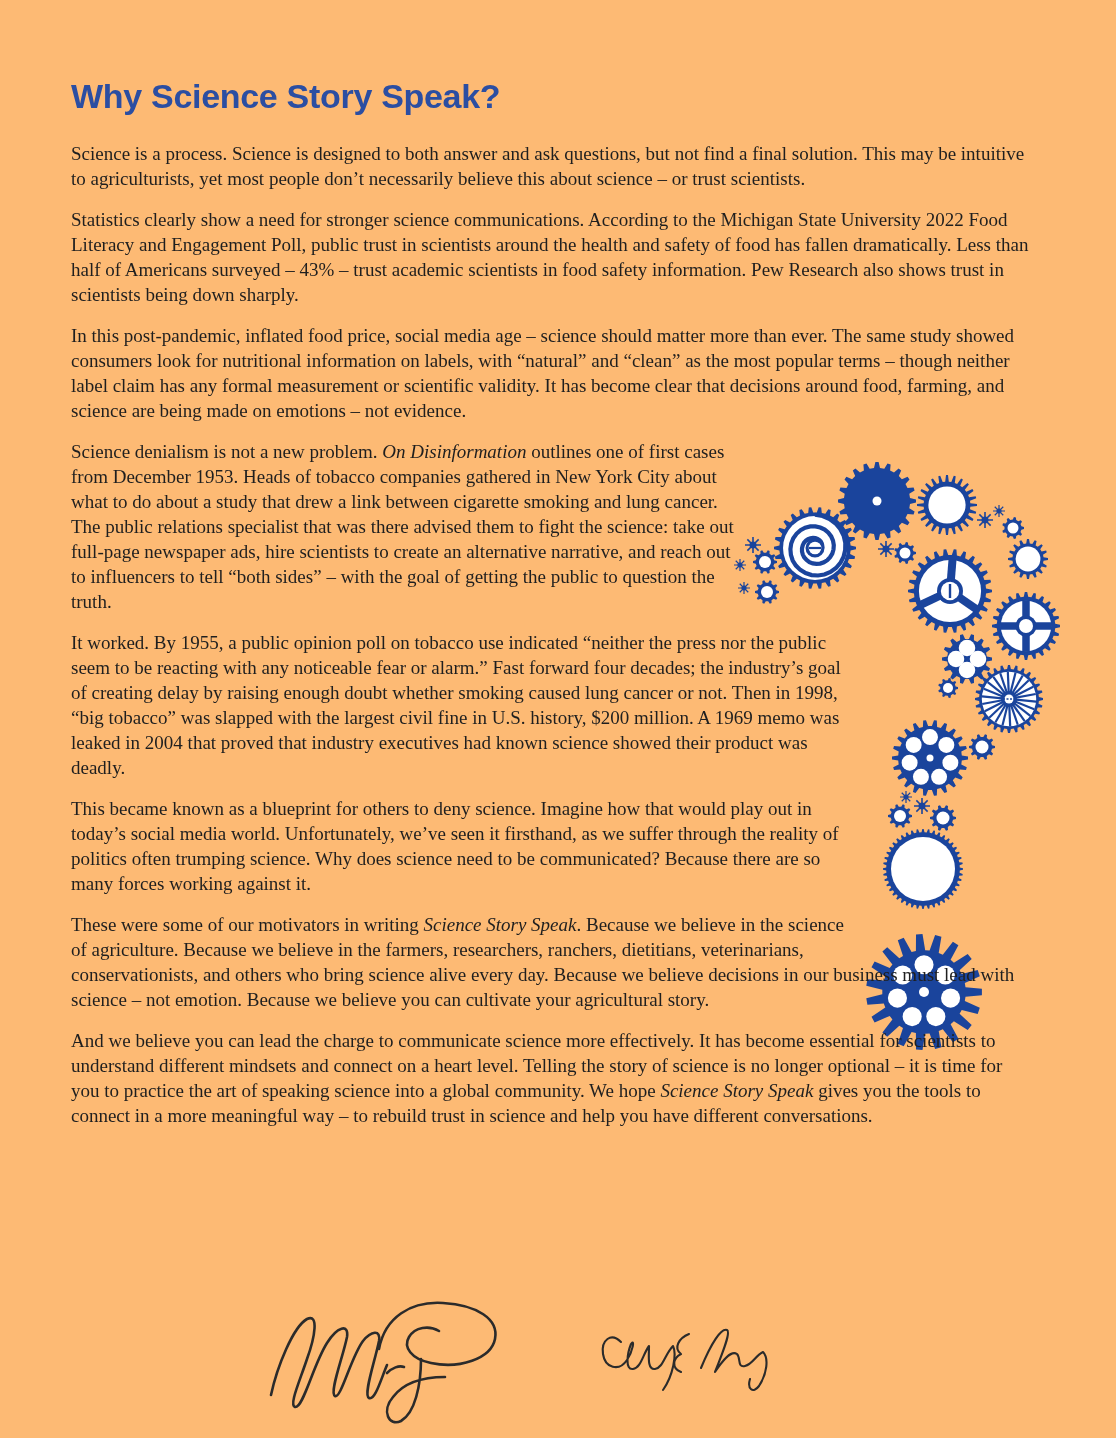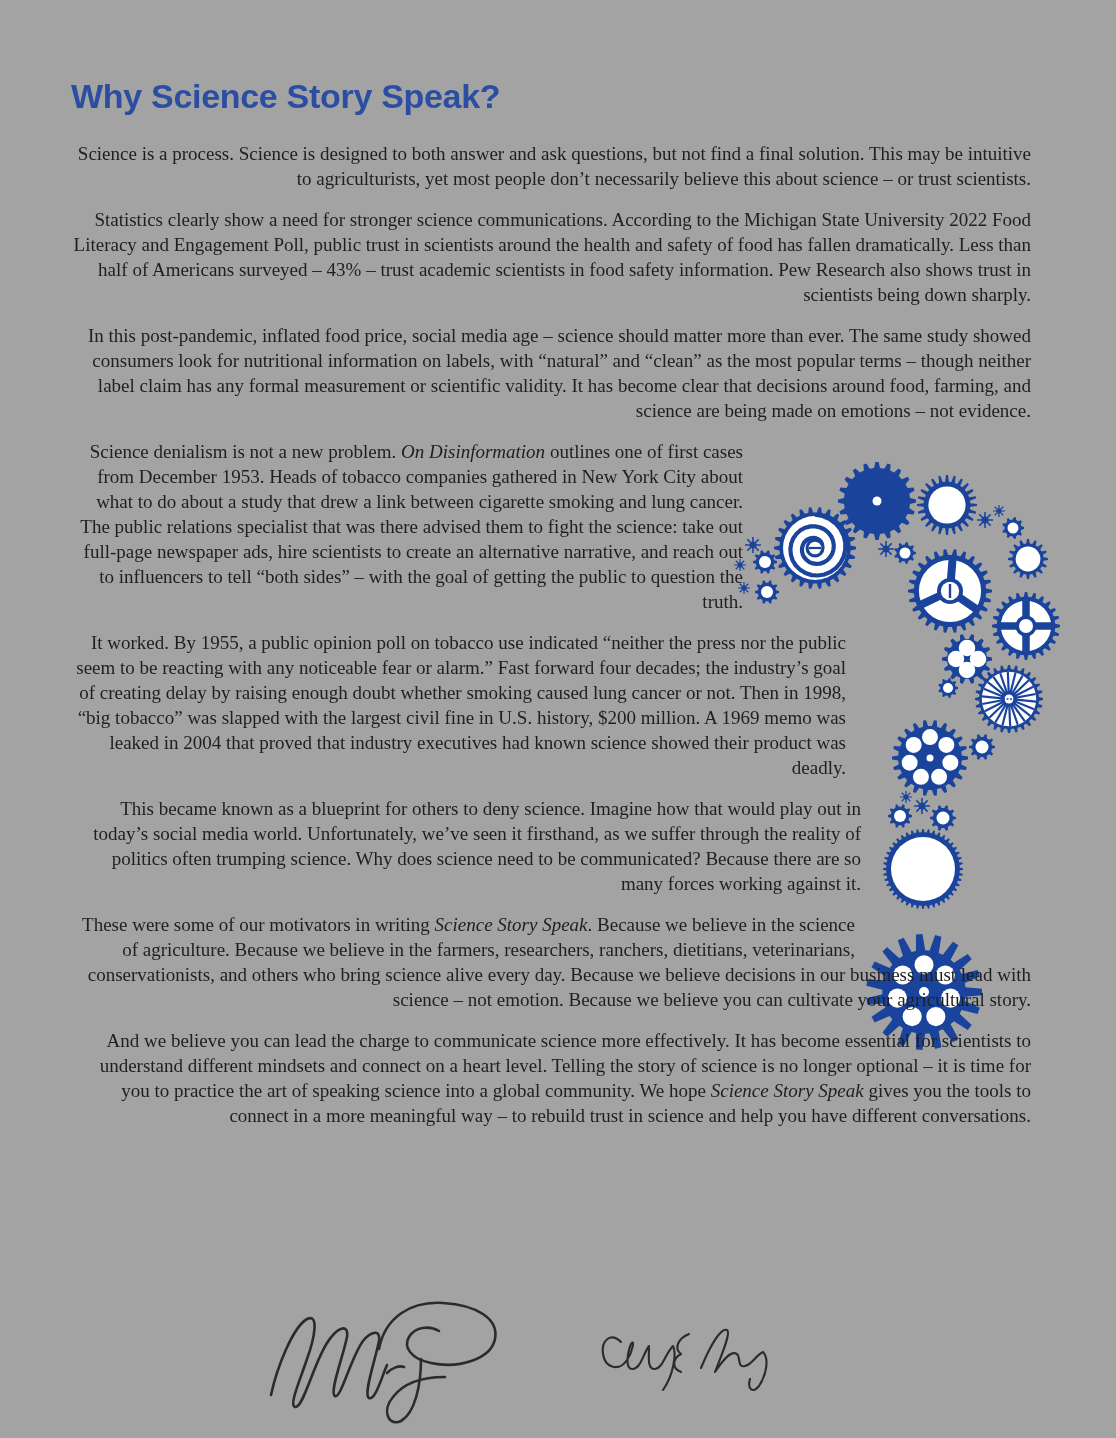--- a/index.html
+++ b/index.html
@@ -2,32 +2,32 @@
 <html style="--title-blue: #2b4ea2; --gear-blue: #1a449c; --ink: #1f1f1f;"><head>
 <meta charset="utf-8">
 <style>
   :root{
     --title-blue:#2b4ea2;
     --gear-blue:#1a449c;
     --ink:#1f1f1f;
   }
   html,body{margin:0;padding:0;background:#ffffff;}
   body{width:1116px;height:1438px;position:relative;overflow:hidden;}
-  .page{position:absolute;inset:0;background:#a3a3a3;}
+  .page{position:absolute;inset:0;background:#fdba74;}
   #gears{position:absolute;left:0;top:0;pointer-events:none;}
   .content{position:absolute;left:71px;top:76px;width:960px;}
   h1{
     margin:0 0 25px 0;
     font-family:"Liberation Sans",sans-serif;
     font-weight:bold;
     font-size:34px;line-height:40px;
     letter-spacing:-0.3px;
     color:var(--title-blue);
   }
-  .article{font-family:"Liberation Serif","DejaVu Serif",serif;color:var(--ink);text-align:right;}
+  .article{font-family:"Liberation Serif","DejaVu Serif",serif;color:var(--ink);}
   .article p{margin:0 0 16px 0;font-size:19px;line-height:25px;}
   .article em{}
   
   .article p.p3{width:672px;}
   .article p.p4{width:775px;}
   .article p.p5{width:790px;}
   .article p.p6::before{content:"";float:right;width:176px;height:50px;}
   .sig{position:absolute;}
   #sig1{left:263px;top:1293px;}
   #sig2{left:597px;top:1314px;}

